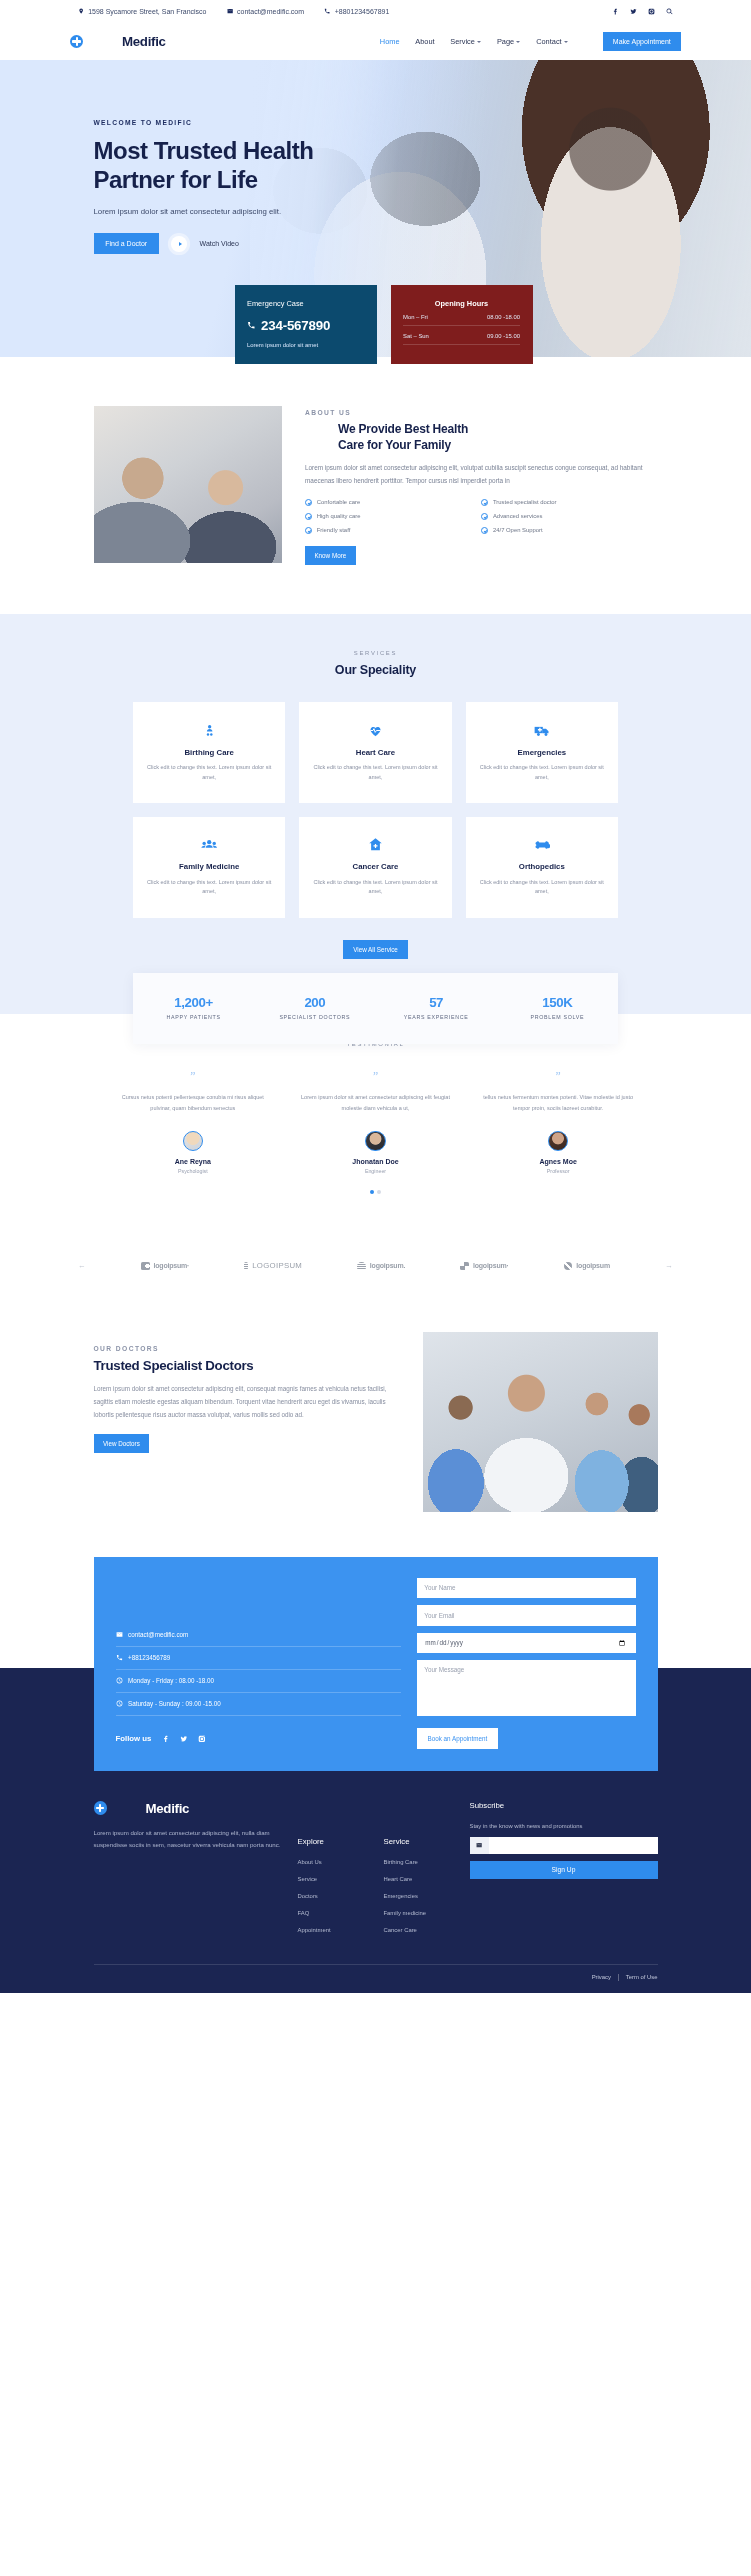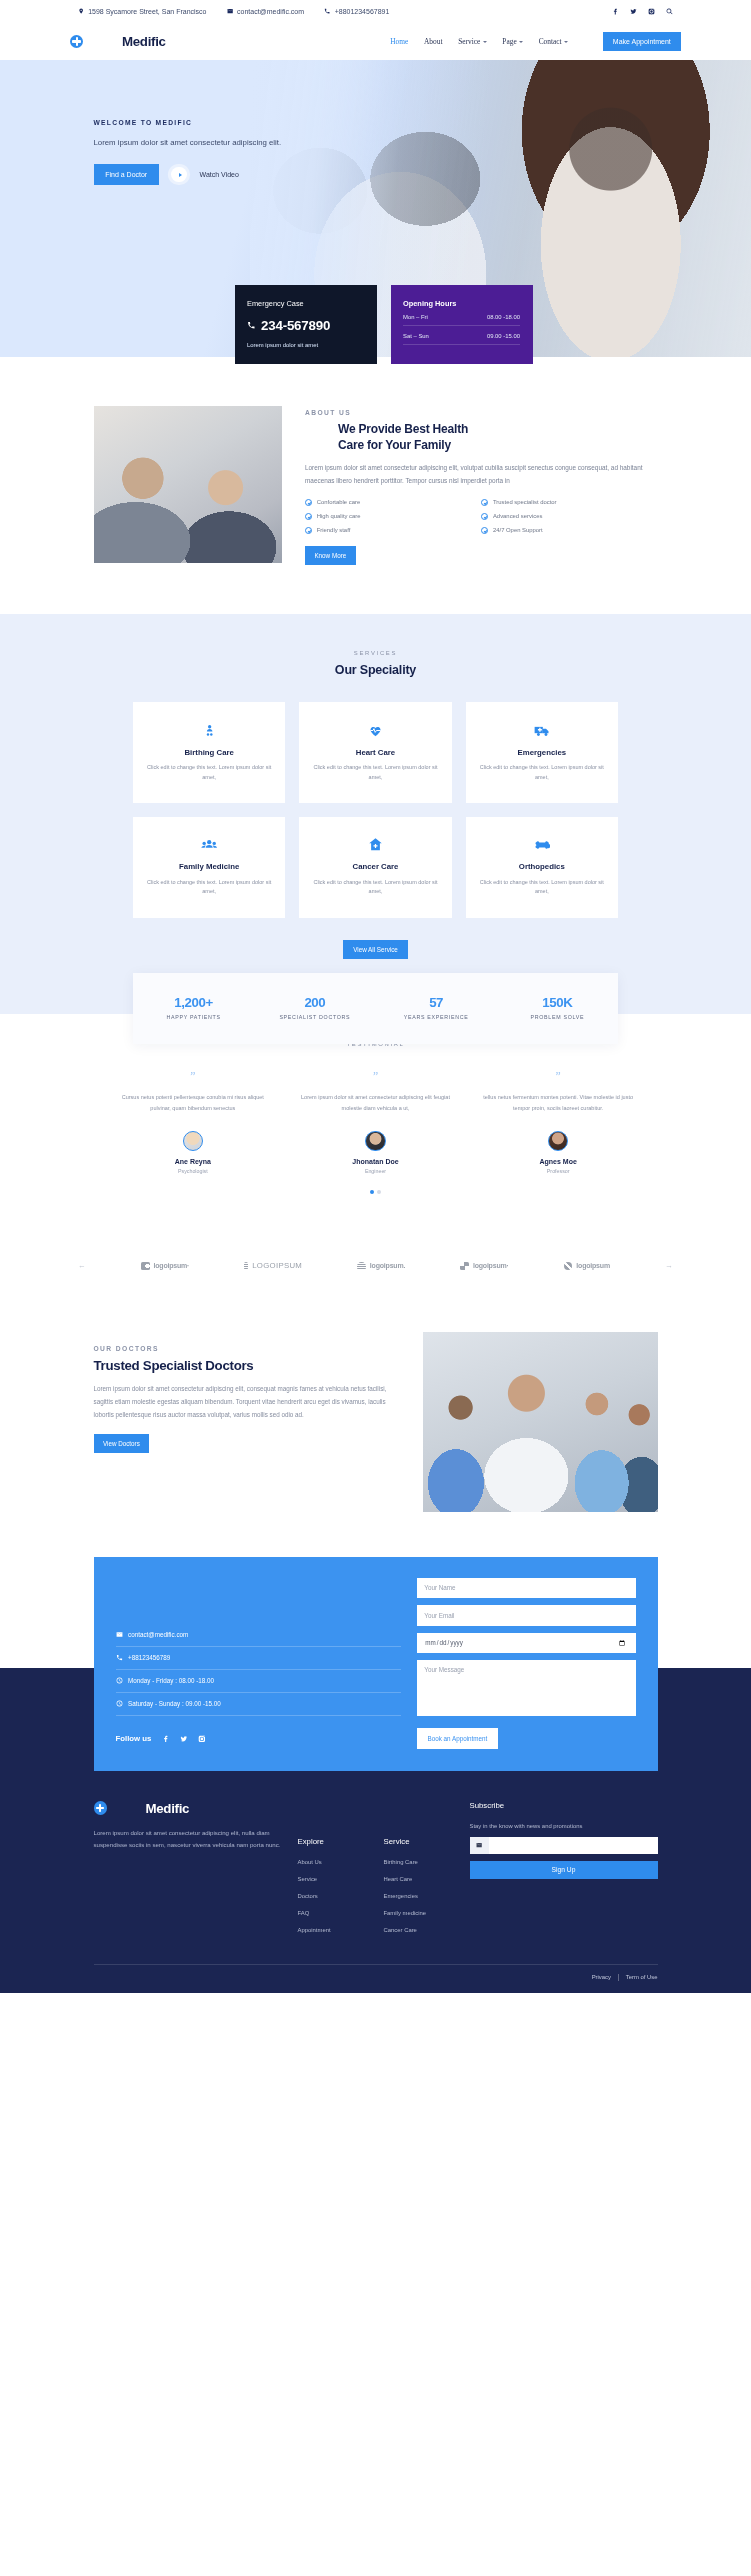--- a/index.html
+++ b/index.html
@@ -20,21 +20,21 @@
 
   
   .nav { height:36px; display:flex; align-items:center; justify-content:center; background:#fff; position:relative; z-index:5;}
   .nav .inner { width:611px; display:flex; align-items:center; }
   .brand { display:flex; align-items:center; gap:4.7px; }
   .brand .logo-mark { width:13.3px; height:13.3px; border-radius:50%; background:#2f8ced; position:relative; flex:none; }
   .brand .logo-mark:before { content:""; position:absolute; left:5.5px; top:2.3px; width:2.3px; height:8.6px; background:#fff; border-radius:0.8px;}
   .brand .logo-mark:after { content:""; position:absolute; left:2.3px; top:5.5px; width:8.6px; height:2.3px; background:#fff; border-radius:0.8px;}
   .brand .brand-text { font-size:13.3px; font-weight:bold; letter-spacing:-0.3px; color:#16214b;margin-left:34px; }
   .nav .links { margin-left:auto; display:flex; align-items:center; gap:15.7px; font-size:7.4px; }
-  .nav .links a { color:#2b3555; text-decoration:none; display:flex; align-items:center; gap:2.3px;font-family:Liberation Serif, serif; }
+  .nav .links a { color:#2b3555; text-decoration:none; display:flex; align-items:center; gap:2.3px; }
   .nav .links a.active { color:#2f8ced; }
   .caret { width:0;height:0;border-left:2.3px solid transparent;border-right:2.3px solid transparent;border-top:2.7px solid #6a7390; display:inline-block; }
   .btn-appt { margin-left:19px; background:#2f8ced; color:#fff; font-size:7px; padding:6.3px 10.2px; border:none; cursor:pointer; white-space:nowrap; }
 
   
   .hero { height:297px; position:relative; overflow:hidden;
     background:linear-gradient(105deg,#dbe8fd 0%, #dbe8fd 34%, #c8d9f5 48%, #b9cbe8 62%, #cfd9e4 100%); }
   .hero .photo { position:absolute; right:0; top:0; width:501px; height:297px;
     background:
       radial-gradient(circle at 72% 30%, rgba(60,45,40,.55) 0 41px, transparent 42px),
@@ -52,26 +52,26 @@
   .hero h1 { font-size:24px; line-height:1.23; font-weight:bold; color:#16214b; margin-top:10.2px; letter-spacing:-0.5px; }
   .hero p.sub { font-size:7.8px; color:#3d4a6b; margin-top:12.5px; }
   .hero .cta { display:flex; align-items:center; gap:12.5px; margin-top:17px; }
   .btn-primary { background:#2f8ced; color:#fff; border:none; font-size:7px; padding:7px 11.7px; cursor:pointer; }
   .play-btn { width:15.7px; height:15.7px; border-radius:50%; background:#fff; display:flex; align-items:center; justify-content:center; box-shadow:0 0 0 3.1px rgba(255,255,255,.45); cursor:pointer; }
   .play-btn .tri { width:0;height:0;border-left:3.9px solid #2f8ced;border-top:2.7px solid transparent;border-bottom:2.7px solid transparent; margin-left:1.6px;}
   .watch-label { font-size:7px; color:#2b3555; }
 
   
   .info-cards { position:relative; z-index:3; width:564px; margin:-72px auto 0; display:flex; gap:14px; padding-left:141px; }
-  .card-emg { width:142px; background:#0f172a; color:#fff; padding:14px 12.5px 15.7px; }
+  .card-emg { width:142px; background:#0c4a6e; color:#fff; padding:14px 12.5px 15.7px; }
   .card-emg .t { font-size:7.4px; }
   .card-emg .num { display:flex; align-items:center; gap:5.5px; font-size:13.3px; font-weight:bold; margin-top:10.2px; letter-spacing:-0.2px;}
   .card-emg .num svg { width:8.6px;height:8.6px;fill:#fff; }
   .card-emg .d { font-size:5.9px; margin-top:9.4px; color:#dceaff; }
-  .card-hours { width:142px; background:#4c1d95; color:#fff; padding:14px 12.5px 11px; }
+  .card-hours { width:142px; background:#7f1d1d; color:#fff; padding:14px 12.5px 11px;text-align:center; }
   .card-hours .t { font-size:7.4px; font-weight:bold; }
   .hrow { display:flex; justify-content:space-between; font-size:5.9px; padding:6.3px 0 5.5px; border-bottom:0.8px solid rgba(255,255,255,.17); color:#e2e8f5; }
   .hrow:first-of-type { margin-top:5.5px; }
 
   
   .about { width:564px; margin:42px auto 0; display:flex; gap:23.5px; }
   .about .pic { width:188px; height:157px; flex:none;
     background:
       radial-gradient(circle at 26% 46%, #c7a98e 0 20.4px, transparent 21px),
       radial-gradient(circle at 70% 52%, #d8b99d 0 17px, transparent 18px),
@@ -263,20 +263,24 @@
         </a>
       <button class="btn-appt">Make Appointment</button>
     </div>
   </div>
 </div>
 
 <div class="hero">
   <div class="photo"></div>
   <div class="content">
     <div class="eyebrow">WELCOME TO MEDIFIC</div>
+    <h1>
+      <span>Most Trusted Health</span><br>
+      <span>Partner for Life</span>
+    </h1>
     <p class="sub">Lorem ipsum dolor sit amet consectetur adipiscing elit.</p>
     <div class="cta">
       <button class="btn-primary">Find a Doctor</button>
       <span class="play-btn">
           <i class="tri"></i>
         </span>
       <span class="watch-label">Watch Video</span>
     </div>
   </div>
 </div>

